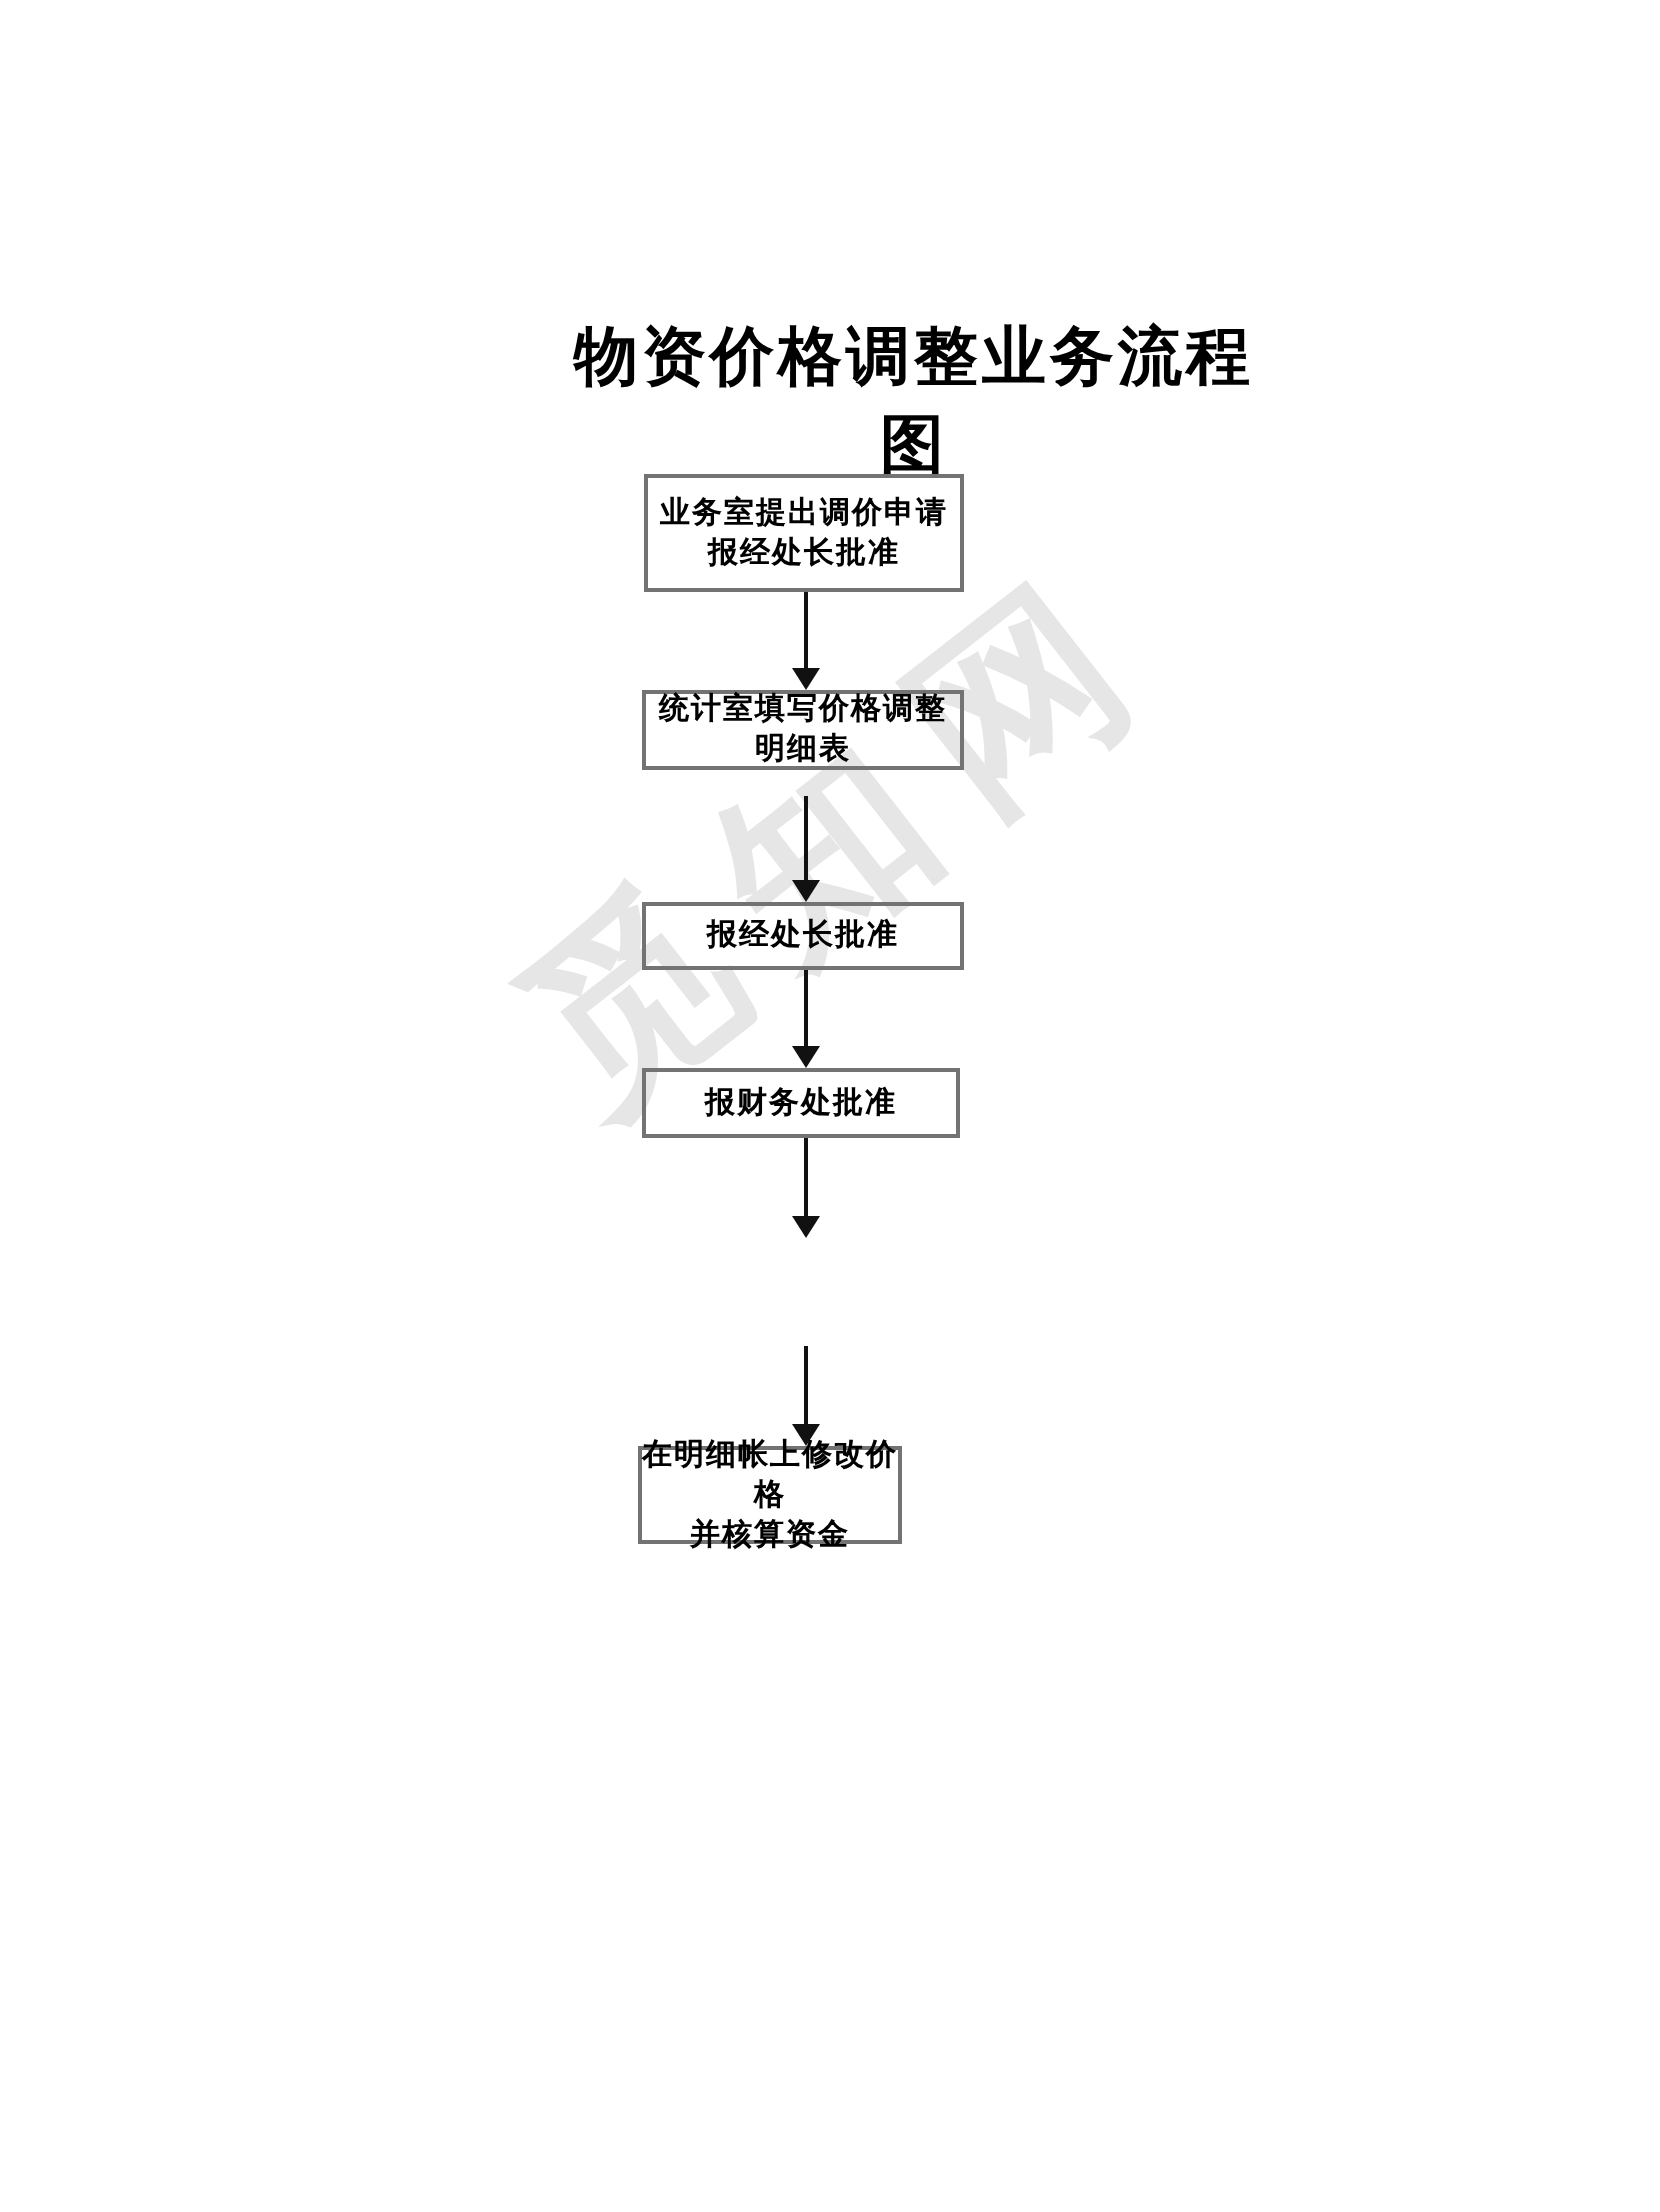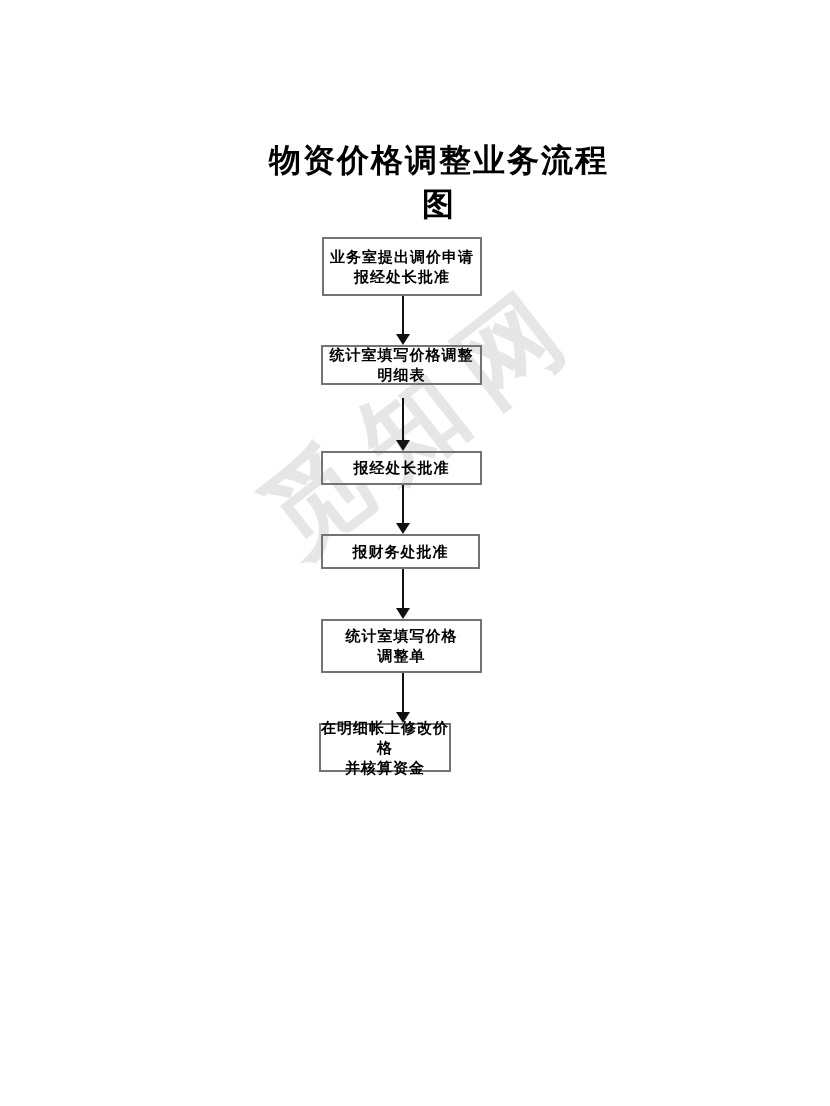--- a/index.html
+++ b/index.html
@@ -32,21 +32,21 @@
     position: absolute;
     left: 264px;
     top: 139px;
     width: 350px;
     text-align: center;
     font-size: 32px;
     font-weight: bold;
     letter-spacing: 2px;
     color: #000000;
     z-index: 2;
-    margin: 0;
+    margin: 18px;
   }
   .fbox {
     position: absolute;
     box-sizing: border-box;
     border: 2px solid #737373;
     background: transparent;
     display: flex;
     align-items: center;
     justify-content: center;
     z-index: 2;
@@ -135,24 +135,20 @@
 
   <div class="fbox b4">
     <span class="fbox-label">报财务处批准</span>
   </div>
 
   <div class="arrow a4">
     <span class="arrow-shaft"></span>
     <span class="arrow-head"></span>
   </div>
 
-  <div class="fbox b5">
-    <span class="fbox-label">统计室填写价格
-调整单</span>
-  </div>
 
   <div class="arrow a5">
     <span class="arrow-shaft"></span>
     <span class="arrow-head"></span>
   </div>
 
   <div class="fbox b6">
     <span class="fbox-label">在明细帐上修改价格
 并核算资金</span>
   </div>

